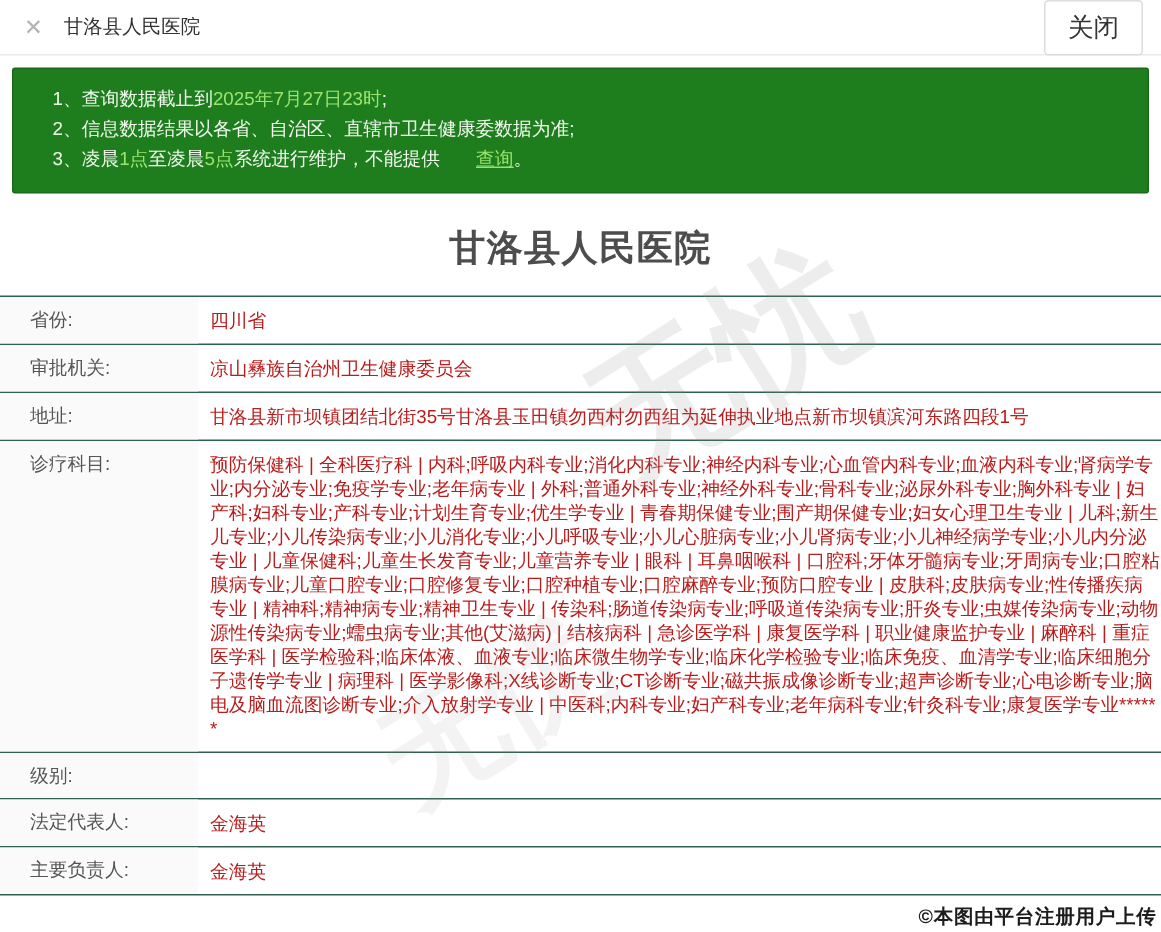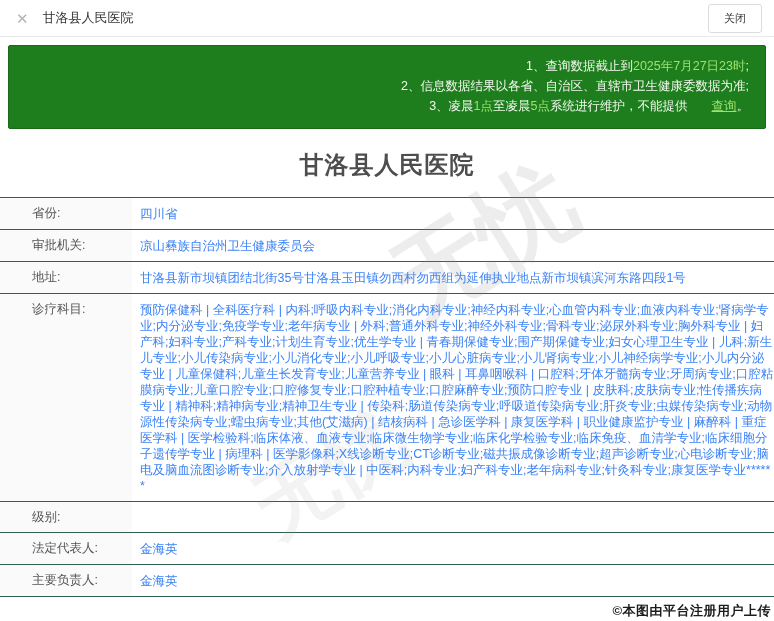--- a/index.html
+++ b/index.html
@@ -6,40 +6,40 @@
   html,body { width:774px; height:621px; background:#fff; overflow:hidden;
     font-family:"Liberation Sans","DejaVu Sans",sans-serif; }
   .page { position:relative; width:774px; height:621px; background:#fff; }
 
   
   .topbar { height:37px; display:flex; align-items:center; padding:0 12px;
     border-bottom:1px solid #e9e9e9; background:#fff; }
   .close-x { color:#b3b3b3; font-size:15px; margin:0 14px 0 4px; cursor:pointer; line-height:1; }
   .topbar-title { font-size:13px; color:#333; }
   .close-btn { margin-left:auto; border:1px solid #dcdcdc; background:#fff; color:#333;
-    font-size:11px; padding:6px 15px; border-radius:3px; cursor:pointer;
+    font-size:17px; padding:6px 15px; border-radius:3px; cursor:pointer;
     font-family:inherit; }
 
   
   .notice { margin:8px 8px 0 8px; background:#1e7e1e; border:1px solid #186a18;
-    border-radius:2px; padding:10px 16px 12px 16px;text-align:right; }
+    border-radius:2px; padding:10px 16px 12px 16px; }
   .notice-line { color:#f2f9ee; font-size:12.5px; line-height:20px; padding-left:10px; }
   .notice-line .hl { color:#9ce36e; }
   .notice-line .ul { text-decoration:underline;margin-left:24px; }
 
   
   .hospital-title { text-align:center; font-size:24px; font-weight:700; color:#4d4d4d;
     margin:20px 0 16px 0; letter-spacing:1px; }
 
   
   .info-table { border-top:1px solid #31604f; }
   .row { display:flex; border-bottom:1px solid #31604f; }
   .cell-label { width:132px; flex:0 0 132px; background:#fafafa; color:#555;
-    font-size:12.5px; padding:8px 8px 7px 32px; line-height:15px; }
-  .cell-value { flex:1; color:#3b82f6; font-size:12.5px; padding:8px 0 7px 8px;
+    font-size:12.5px; padding:8px 8px 7px 20px; line-height:15px; }
+  .cell-value { flex:1; color:#b91c1c; font-size:12.5px; padding:8px 0 7px 8px;
     line-height:16px; word-break:break-all; }
   .credit { position:absolute; right:3px; bottom:1px; font-size:13px; font-weight:700;
     color:#1c1c1c; letter-spacing:0.5px; }
 
   
   .wm { position:absolute; pointer-events:none; color:rgba(140,140,140,0.16);
     font-size:96px; font-weight:700; transform:rotate(-32deg); white-space:nowrap;
     user-select:none; z-index:5; }
   .wm1 { left:388px; top:178px; }
   .wm2 { left:250px; top:420px; font-size:80px; color:rgba(140,140,140,0.10); }

